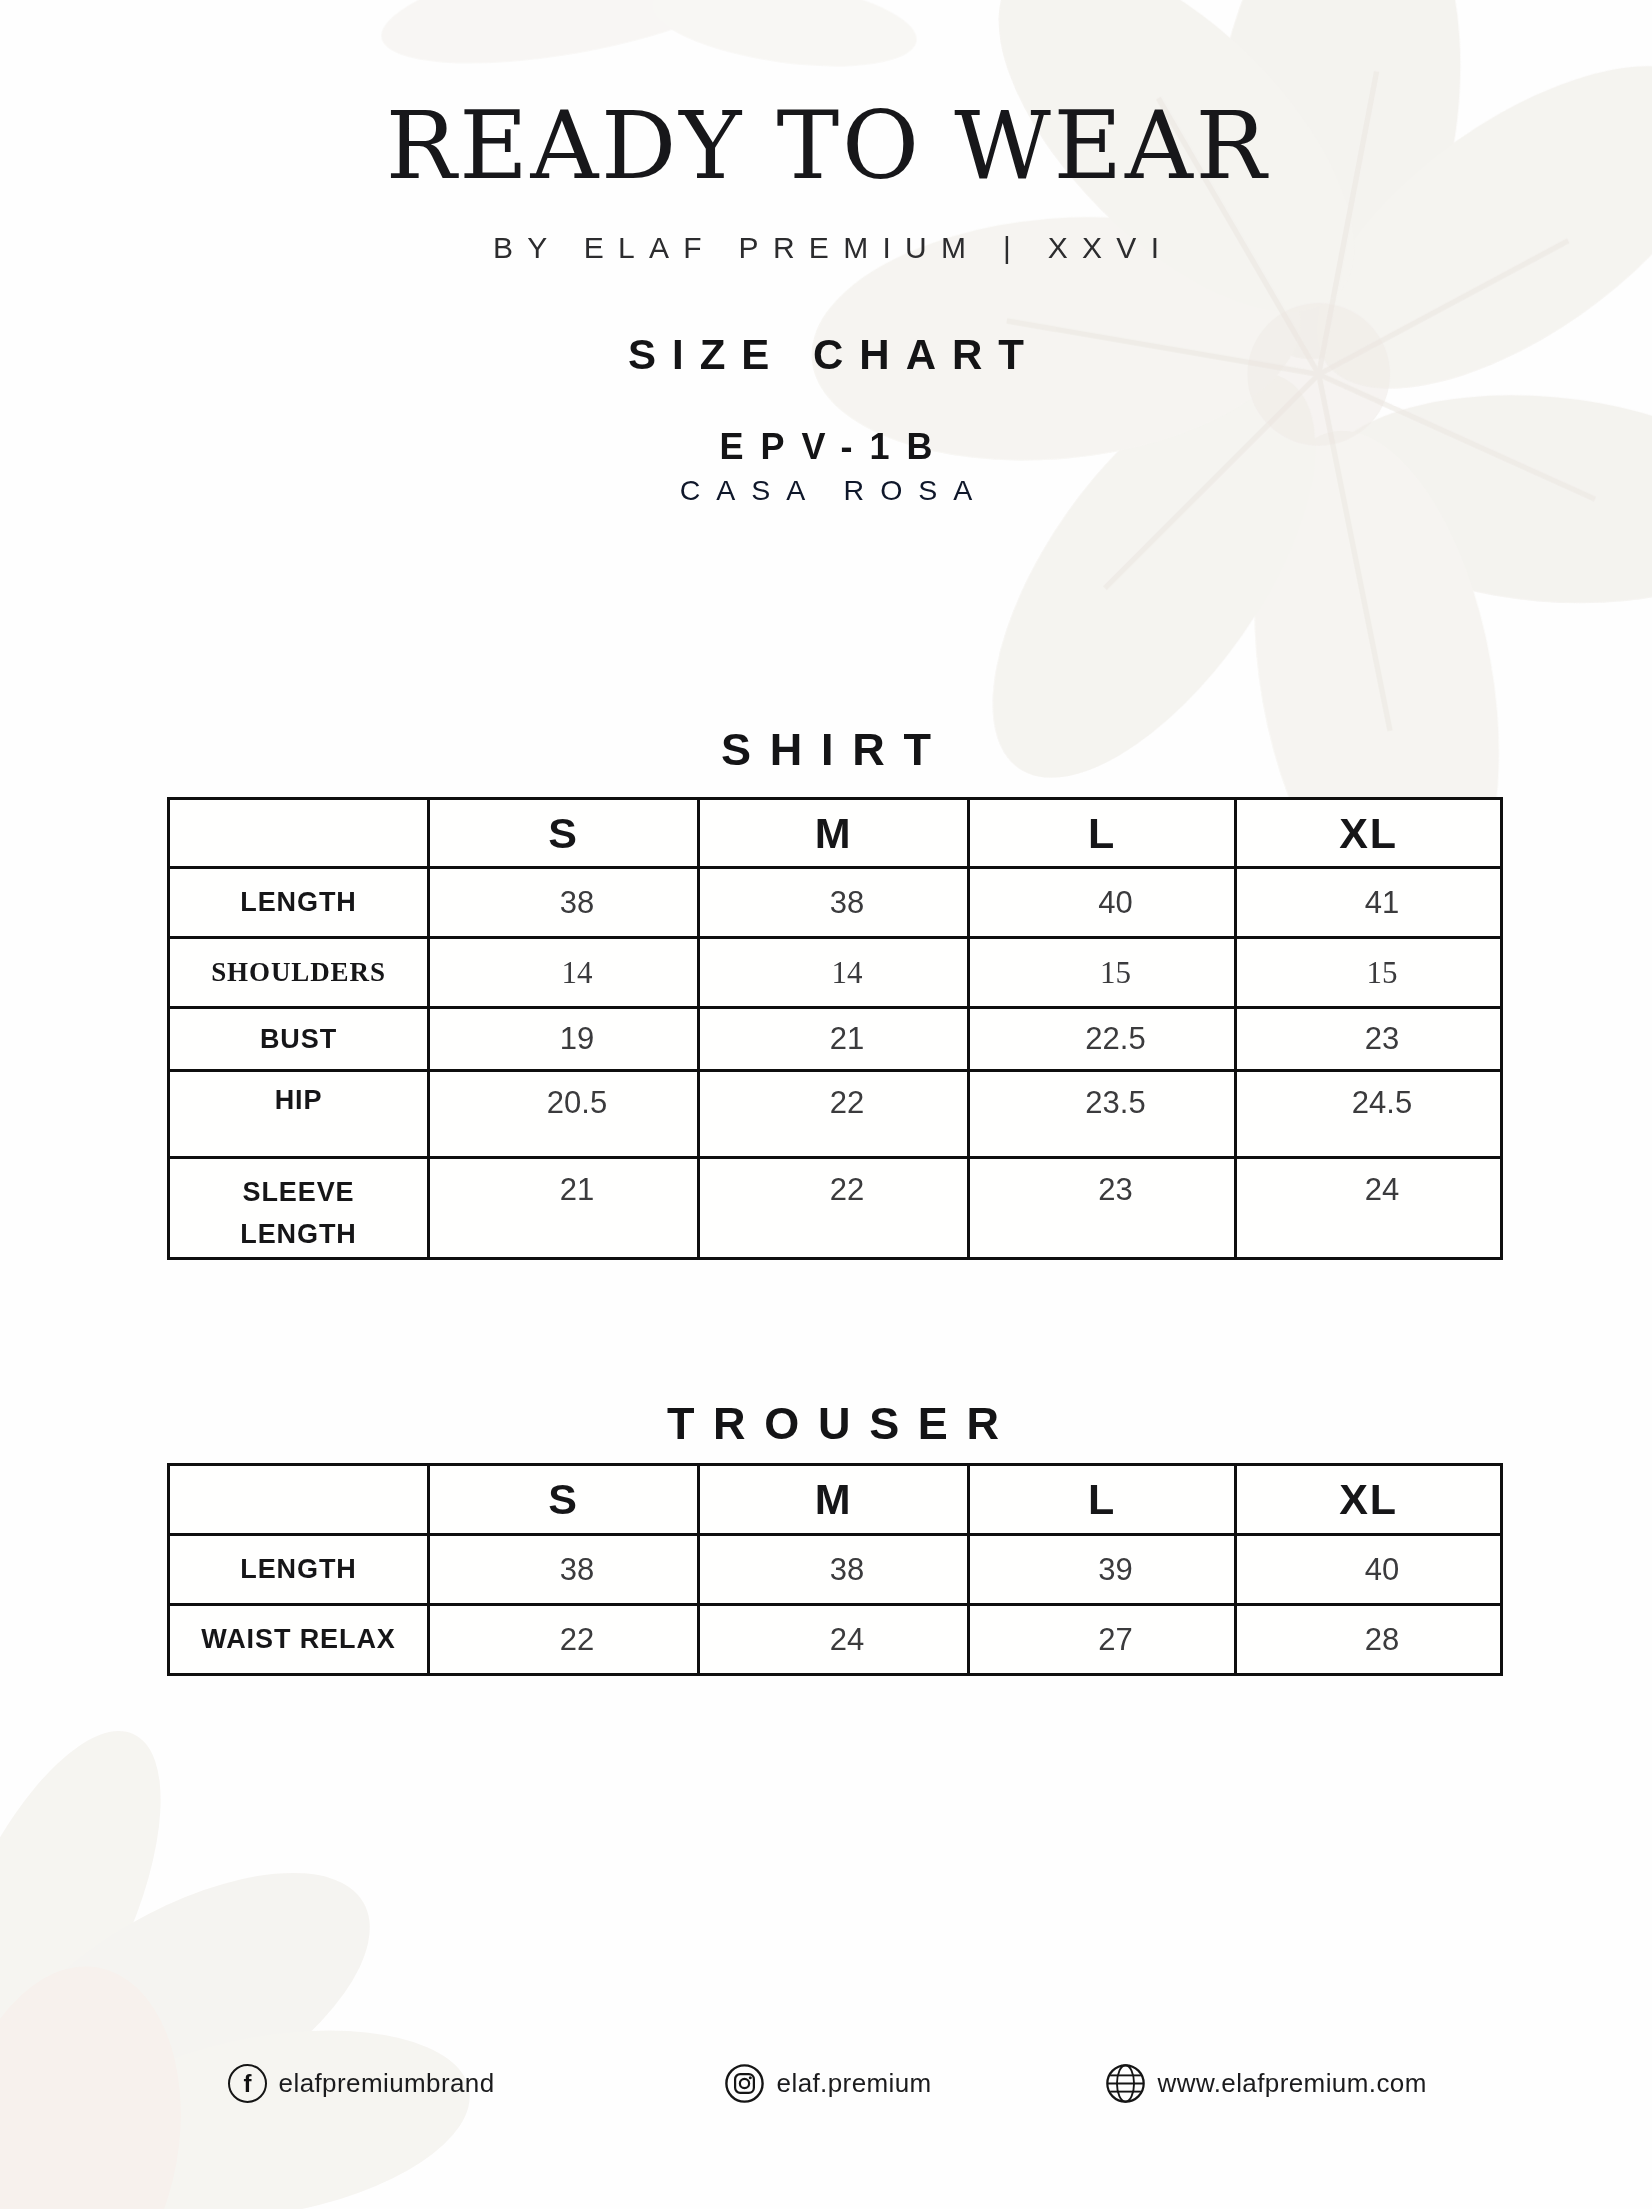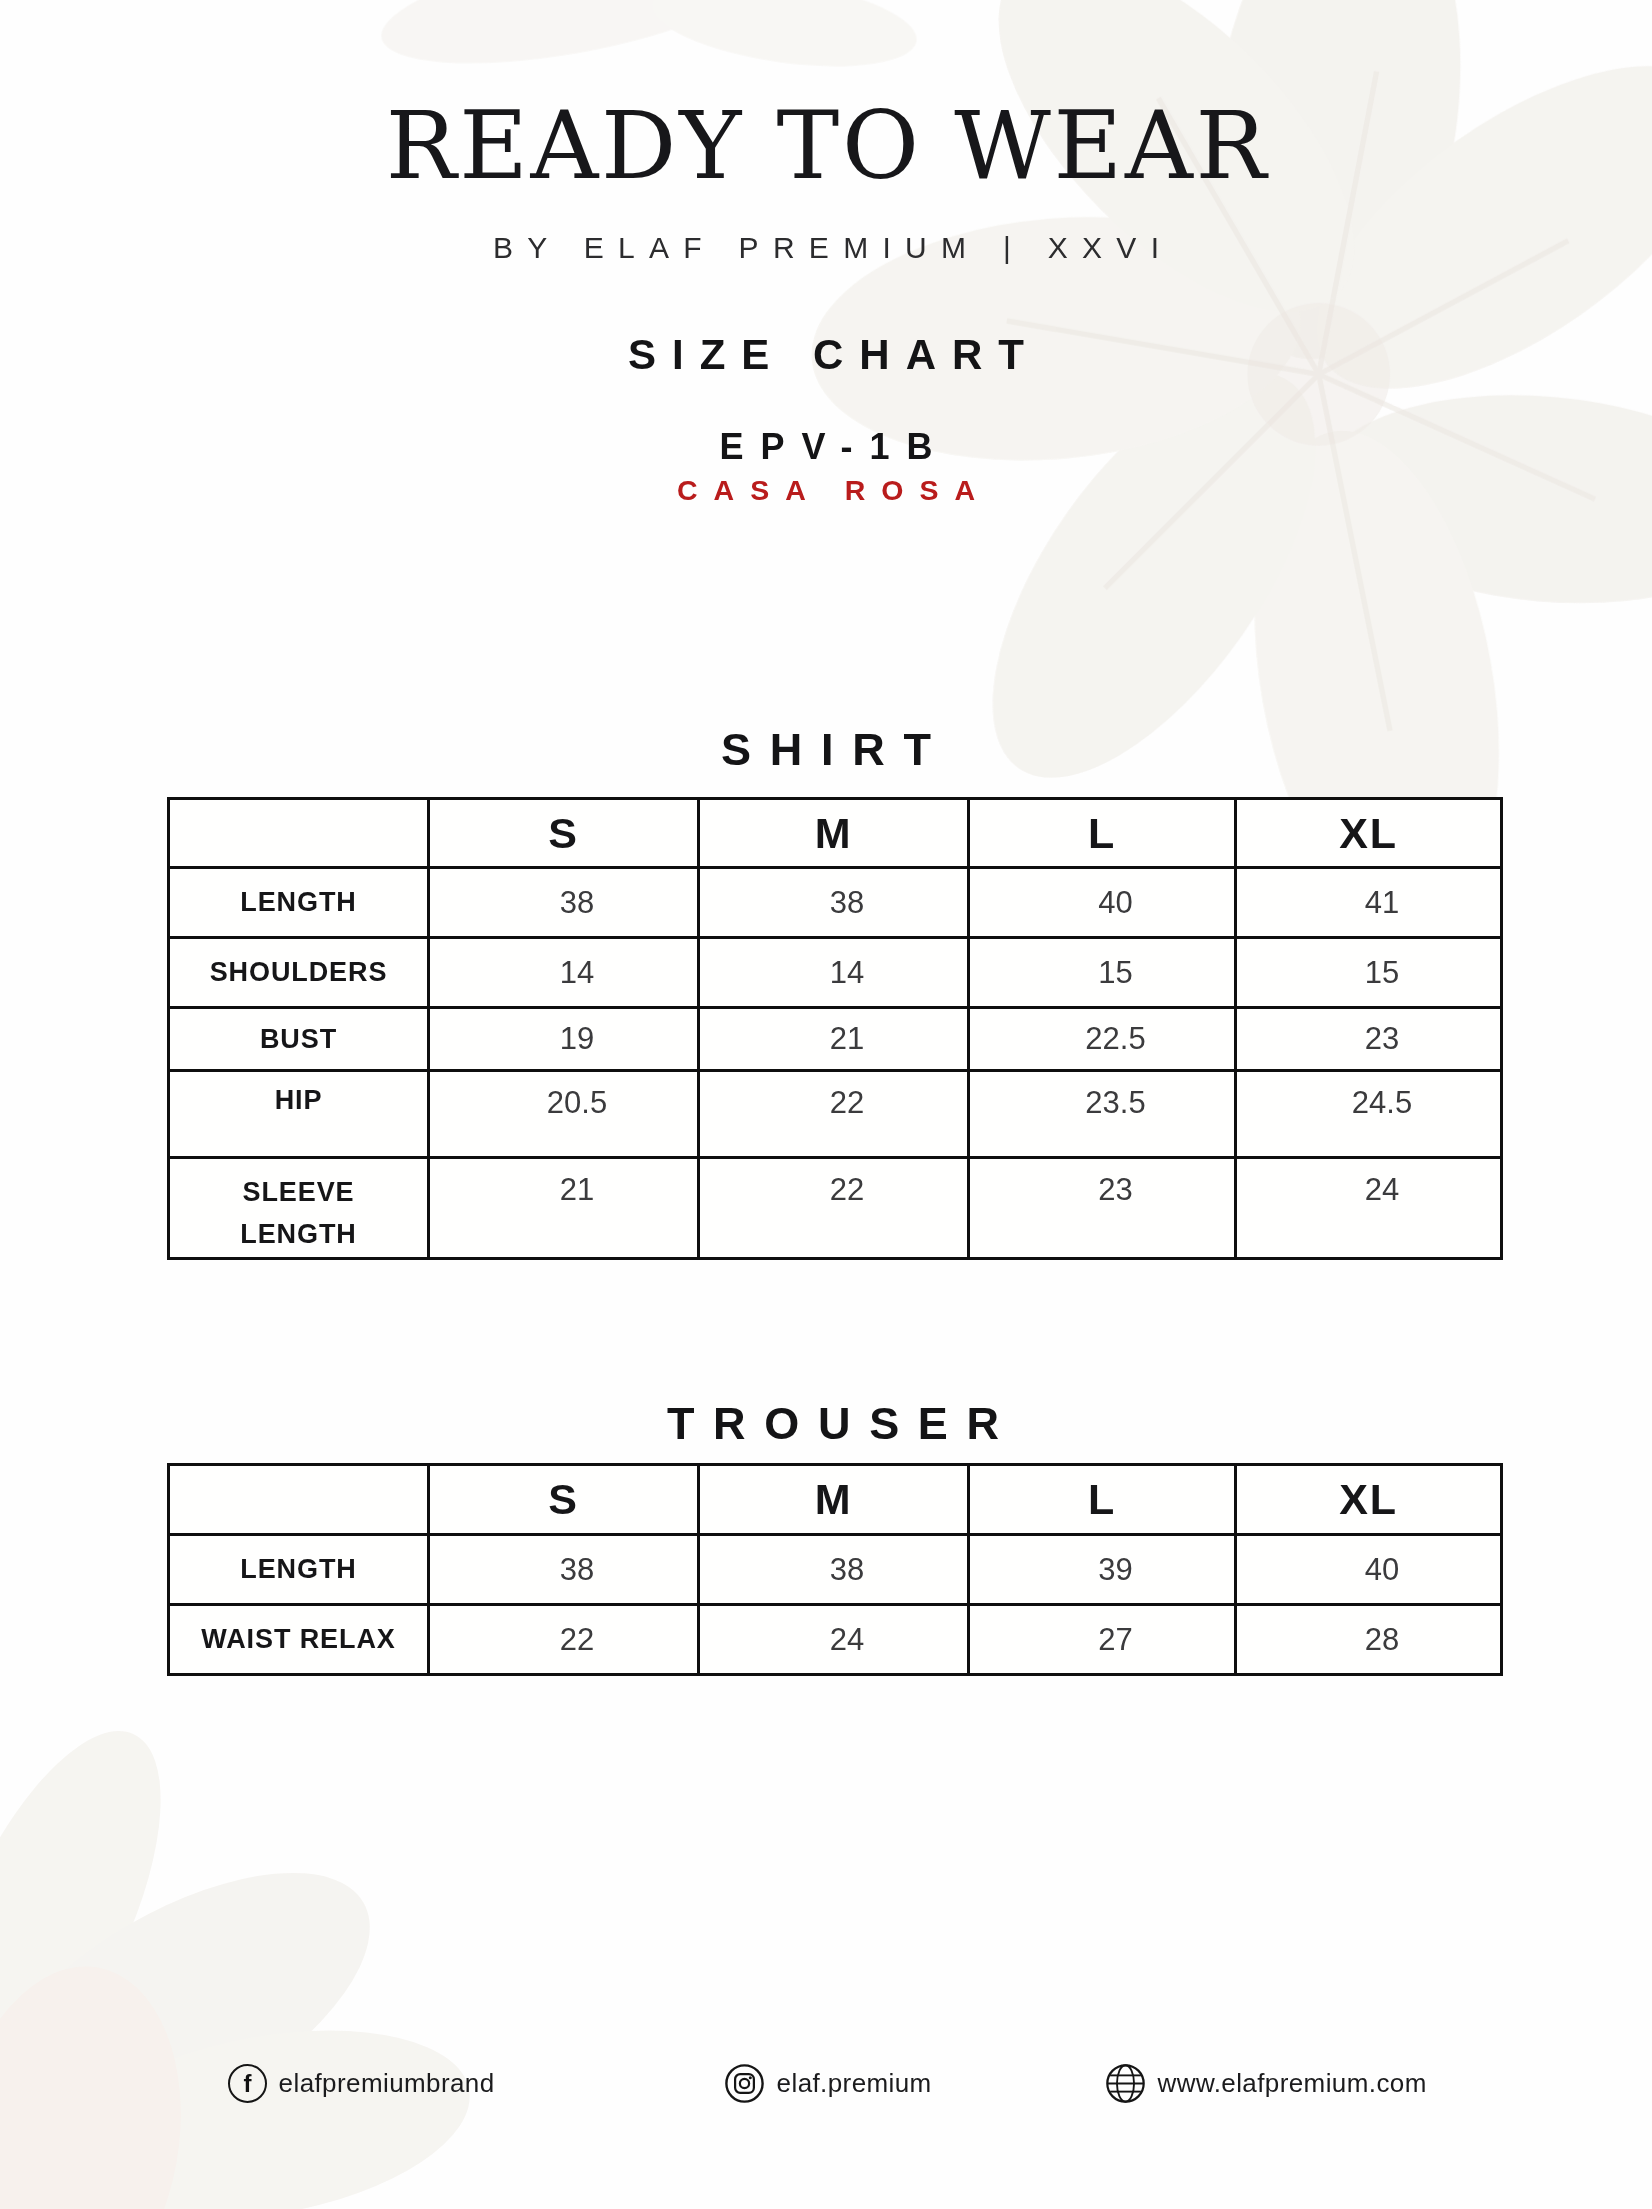--- a/index.html
+++ b/index.html
@@ -37,23 +37,23 @@
   }
   .product-code{
     top:425px;
     font-size:36px;line-height:43px;
     font-weight:700;
     letter-spacing:17px;text-indent:17px;
   }
   .product-name{
     top:472px;
     font-size:28.5px;line-height:36px;
-    font-weight:700;
+    font-weight:400;
     letter-spacing:16px;text-indent:16px;
-    color:#b91c1c;
+    color:#0f172a;
   }
   .table-heading{
     font-size:45px;line-height:57px;
     font-weight:700;
     letter-spacing:18.7px;text-indent:18.7px;
   }
   .shirt-heading{top:721px;}
   .trouser-heading{top:1395px;padding-left:14px;}
 
   .size-table{
@@ -78,21 +78,21 @@
   }
   .size-table td.label{
     font-size:27px;font-weight:700;color:#161618;letter-spacing:0.9px;
   }
   .size-table td.value{
     font-size:31px;font-weight:400;color:#3b3b3d;padding-left:36px;
   }
   
   .shirt-table tr.r-head{height:69px;}
   .shirt-table tr.r-0{height:70px;}
-  .shirt-table tr.r-1{height:70px;}
+  .shirt-table tr.r-1{height:70px;font-family:Liberation Serif, serif;}
   .shirt-table tr.r-2{height:63px;}
   .shirt-table tr.r-3{height:87px;}
   .shirt-table tr.r-4{height:101px;}
   .shirt-table tr.top-align td{vertical-align:top;padding-top:13.4px;}
   .wrap2{display:inline-block;max-width:147px;white-space:normal;line-height:1.55;}
   
   .trouser-table tr{height:70px;}
 
   .footer-item{
     position:absolute;top:2063px;height:41px;

